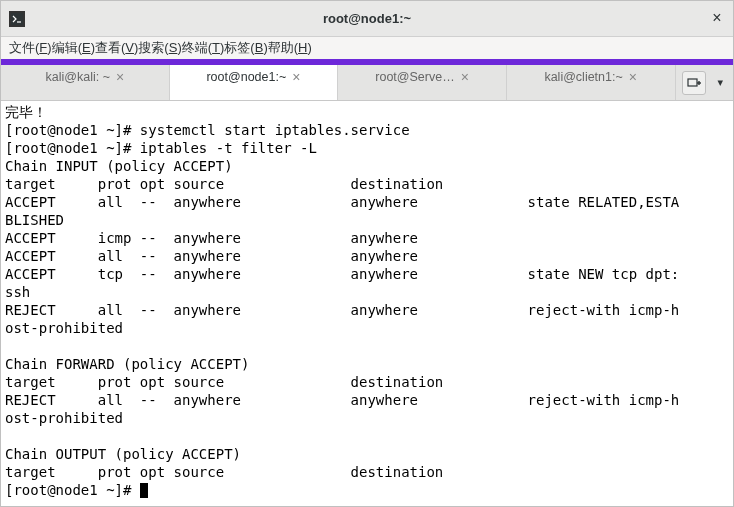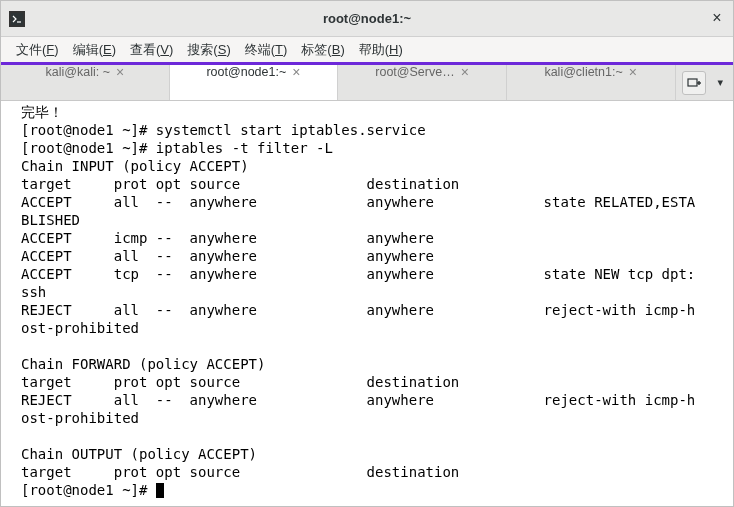--- a/index.html
+++ b/index.html
@@ -45,44 +45,43 @@
     line-height: 14px;
     text-align: center;
     color: #2e3436;
     cursor: pointer;
   }
   .menubar {
     height: 28px;
     background: #f6f5f4;
     display: flex;
     align-items: center;
-    padding: 0 15px;
-    gap: 14px;
-    border-bottom: 3px solid #6d28d9;
+    padding: 0 8px;
+    border-bottom: 6px solid #6d28d9;
     color: #2e3436;
   }
   .menu-item {
     cursor: pointer;
     font-size: 13px;
   }
   .menu-item u { text-decoration: underline; }
   .tabbar {
     height: 36px;
     background: #e4e4e3;
     display: flex;
     align-items: stretch;
     border-bottom: 1px solid #c8c8c8;
   }
   .tab {
     flex: 1;
     display: flex;
-    align-items: flex-start;
+    align-items: flex-end;
     justify-content: center;
     gap: 6px;
-    padding: 0 10px;
+    padding: 16px 10px;
     font-size: 12.5px;
     color: #666;
     border-right: 1px solid #d0d0d0;
     cursor: pointer;
     position: relative;
     min-width: 0;
   }
   .tab.active {
     background: #fff;
     color: #2e3436;
@@ -123,21 +122,21 @@
     cursor: pointer;
     padding: 0 4px;
   }
   .terminal {
     flex: 1;
     background: #fff;
     color: #000;
     font-family: "DejaVu Sans Mono", "Liberation Mono", monospace;
     font-size: 14px;
     line-height: 18px;
-    padding: 2px 20px;
+    padding: 2px 4px;
     white-space: pre;
     overflow: hidden;
   }
   .cursor {
     display: inline-block;
     width: 8px;
     height: 15px;
     background: #000;
     vertical-align: text-bottom;
   }

